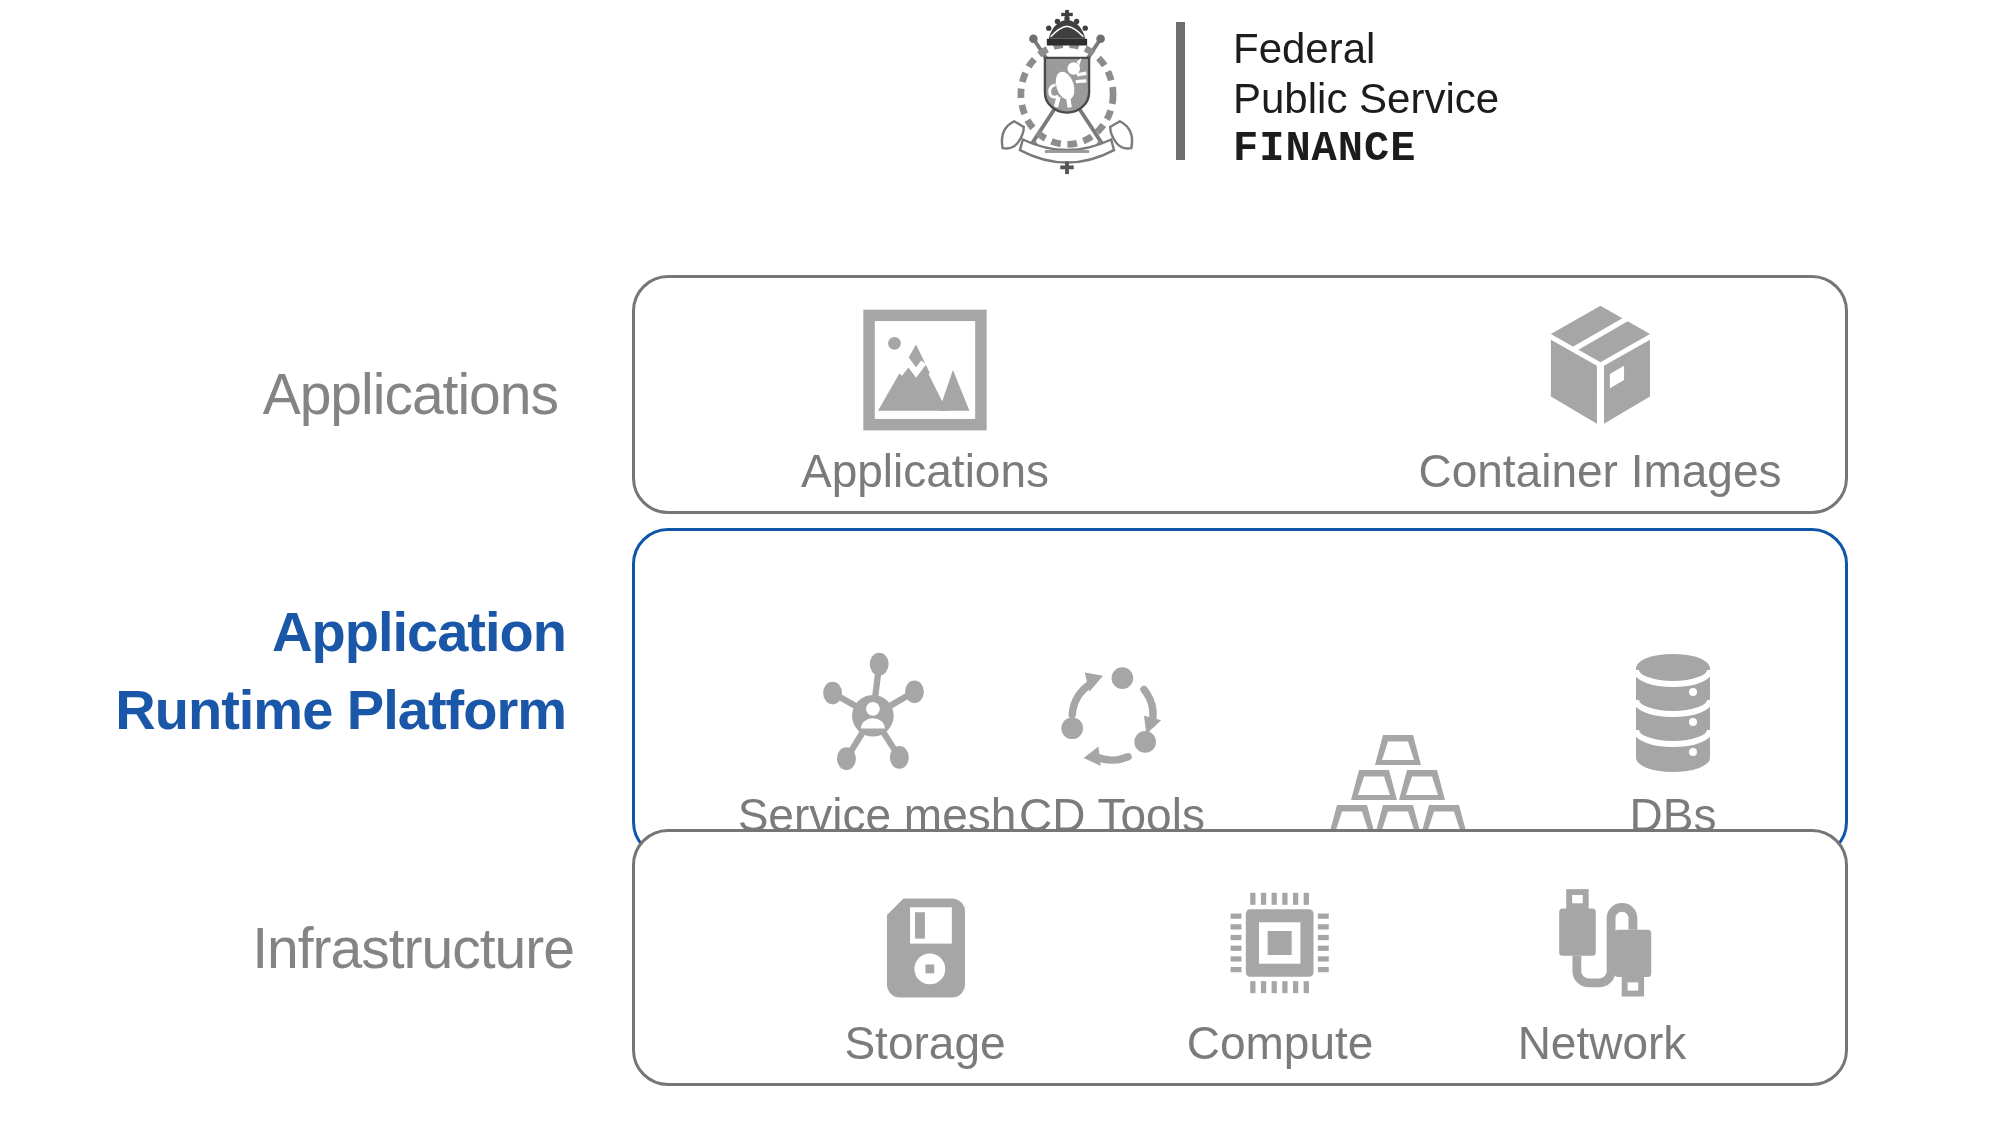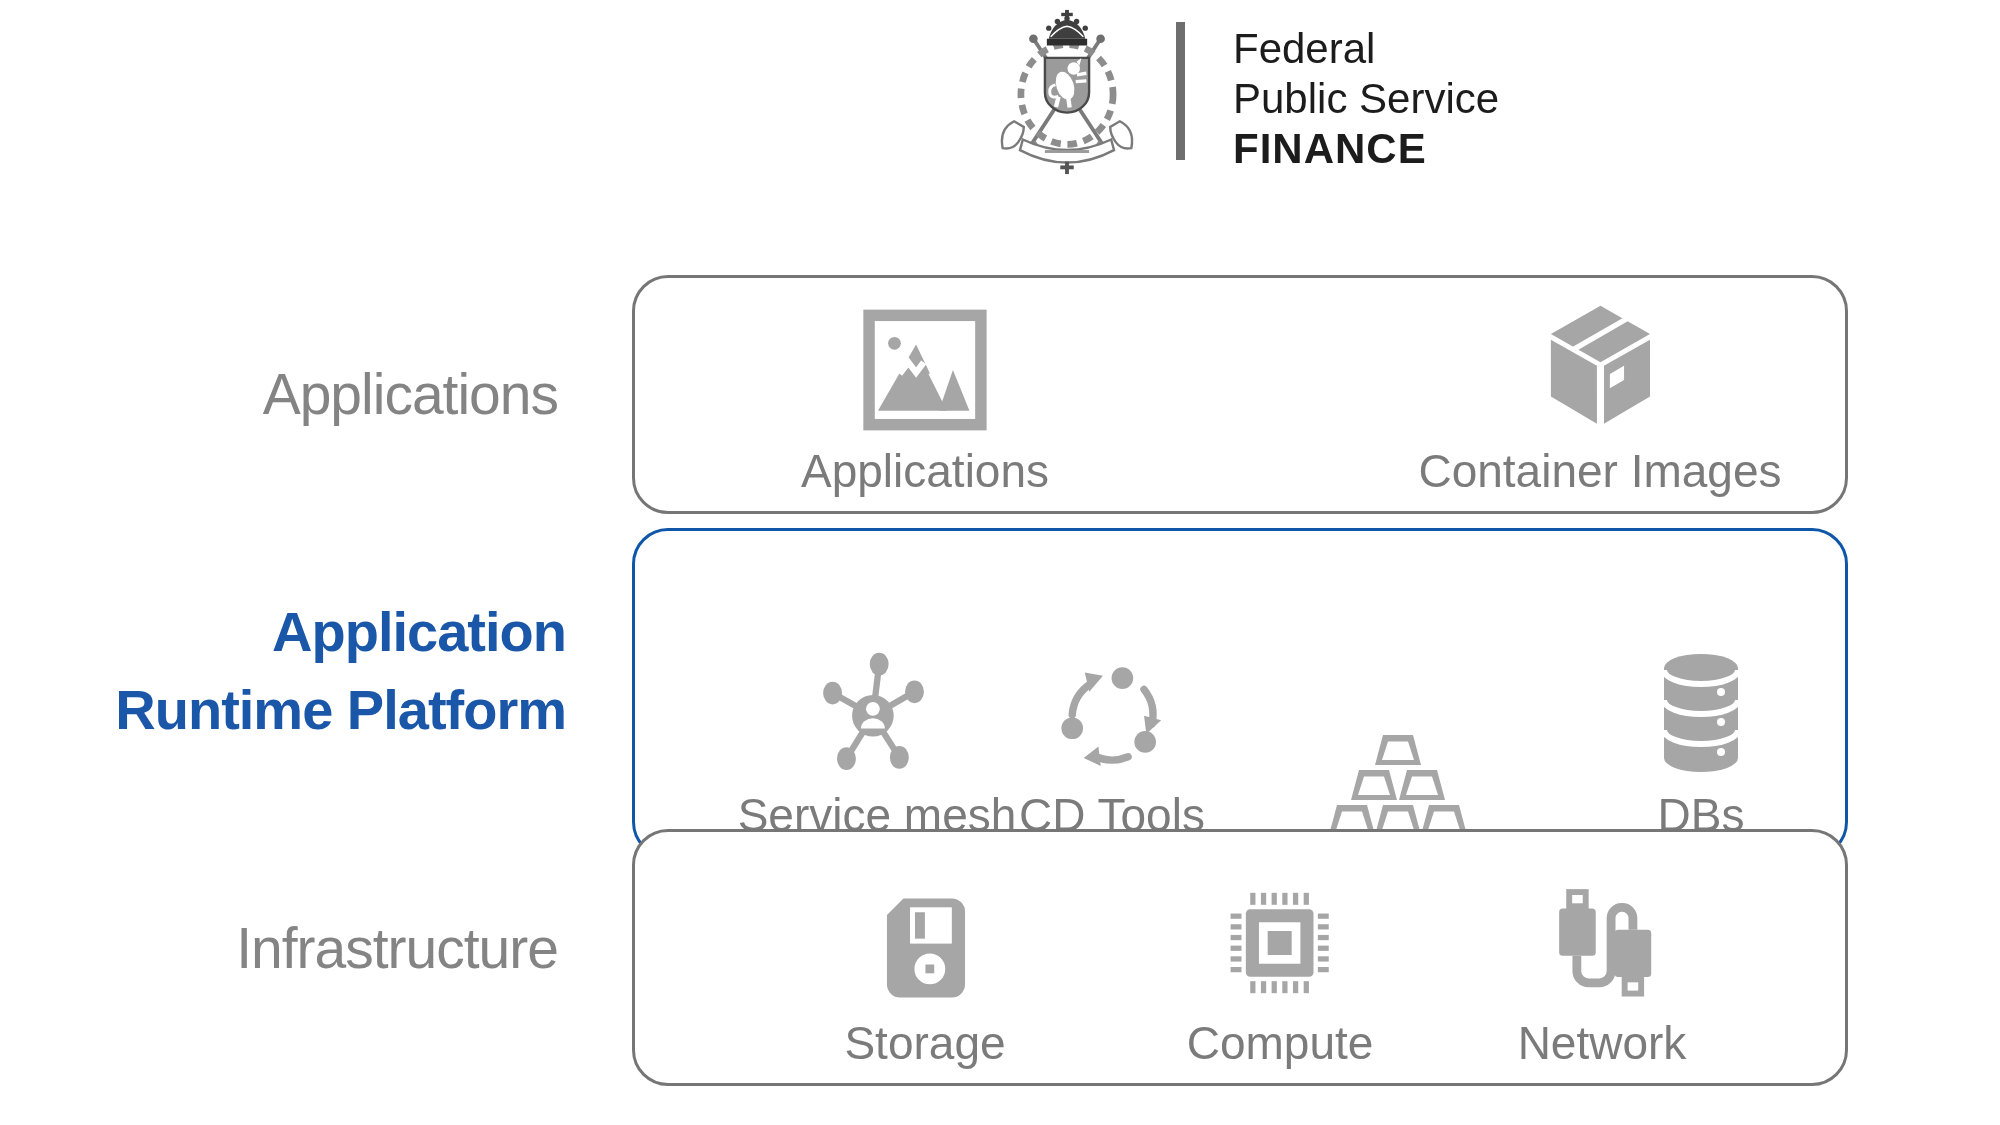--- a/index.html
+++ b/index.html
@@ -3,29 +3,29 @@
 <meta charset="utf-8">
 <style>
   html,body{margin:0;padding:0;background:#fff;}
   .slide{position:relative;width:2000px;height:1125px;background:#fff;overflow:hidden;
          font-family:"Liberation Sans",sans-serif;}
 
   
   .emblem{position:absolute;left:983px;top:8px;width:168px;height:168px;}
   .brand-bar{position:absolute;left:1176px;top:22px;width:9px;height:138px;background:var(--logo_bar_gray);}
   .brand-text{position:absolute;left:1218px;top:24px;font-size:42px;line-height:50px;color:var(--logo_text_color);margin-left:15px;}
-  .brand-text .b3{font-weight:bold;letter-spacing:1px;}
+  .brand-text .b3{font-weight:bold;letter-spacing:1px;font-family:Liberation Mono, monospace;}
 
   
   .side-label{position:absolute;left:0;width:558px;text-align:right;
               color:var(--side_label_gray);font-size:57px;letter-spacing:-1px;white-space:nowrap;}
   .side-label.two-line{font-size:56px;line-height:78px;color:var(--accent_text);font-weight:600;}
   #side1{top:394px;transform:translateY(-50%);}
   #side2{top:671px;transform:translateY(-50%);padding-left:8px;}
-  #side3{top:948px;transform:translateY(-50%);}
+  #side3{top:948px;transform:translateY(-50%);padding-left:16px;}
 
   
   .box{position:absolute;left:632px;width:1216px;border:3px solid var(--box_border_gray);
        border-radius:36px;box-sizing:border-box;background:#fff;}
   #box1{top:275px;height:239px;}
   #box2{top:528px;height:330px;border-color:var(--accent_border);}
   #box3{top:829px;height:257px;}
 
   .item{position:absolute;bottom:16px;transform:translateX(-50%);
         display:flex;flex-direction:column;align-items:center;}
@@ -179,21 +179,21 @@
 
         <polygon class="g" points="9,72 39,72 47,102 1,102"></polygon>
         <polygon class="w" points="14,78.5 34,78.5 40,97 8,97"></polygon>
         <polygon class="g" points="55,72 85,72 93,102 47,102"></polygon>
         <polygon class="w" points="60,78.5 80,78.5 86,97 54,97"></polygon>
         <polygon class="g" points="101,72 131,72 139,102 93,102"></polygon>
         <polygon class="w" points="106,78.5 126,78.5 132,97 100,97"></polygon>
       </svg>
     </div>
 
-    <div class="item" style="left:1066px">
+    <div class="item" style="left:1038px">
       <svg class="icon" width="100" height="124" viewBox="0 0 100 124">
         <path class="g" d="M13,17 a37,14 0 0 1 74,0 v90 a37,14 0 0 1 -74,0 z"></path>
         <path class="ws" stroke-width="6" d="M13,19 a37,14 0 0 0 74,0"></path>
         <path class="ws" stroke-width="6" d="M13,49 a37,14 0 0 0 74,0"></path>
         <path class="ws" stroke-width="6" d="M13,79 a37,14 0 0 0 74,0"></path>
         <circle class="w" cx="70" cy="41" r="4"></circle>
         <circle class="w" cx="70" cy="71" r="4"></circle>
         <circle class="w" cx="70" cy="101" r="4"></circle>
       </svg>
       <div class="item-label">DBs</div>

